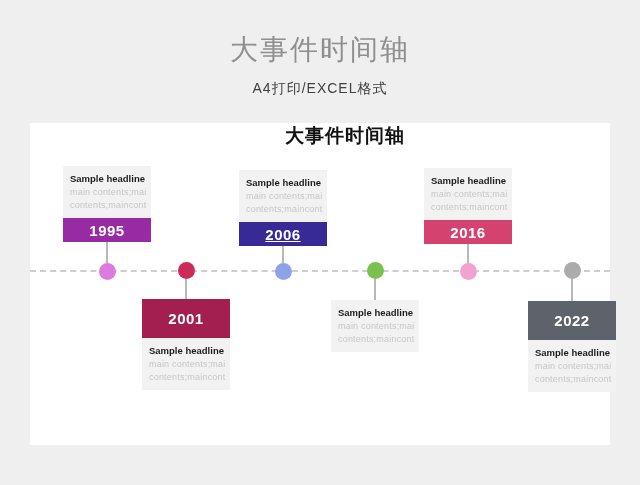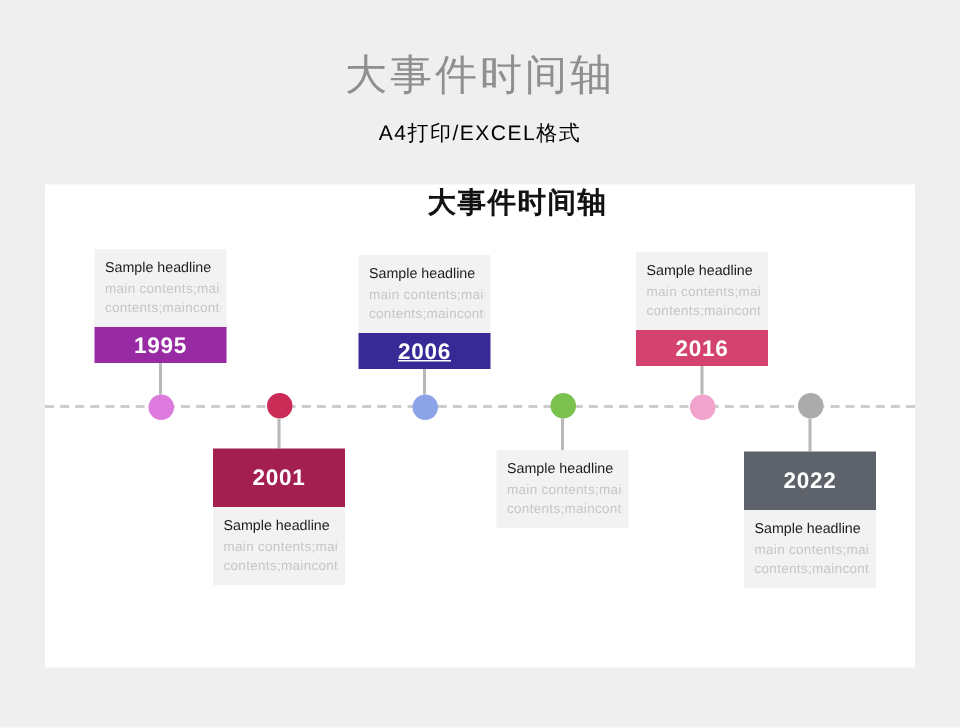--- a/index.html
+++ b/index.html
@@ -1,29 +1,29 @@
 <!DOCTYPE html>
 <html><head>
 <meta charset="utf-8">
 <style>
   html,body{margin:0;padding:0;}
   body{font-family:"Liberation Sans","DejaVu Sans",sans-serif;}
   .page{position:relative;width:640px;height:485px;background:#efefef;overflow:hidden;}
   .header{padding-top:33px;text-align:center;}
   .page-title{font-size:28px;line-height:34px;color:#8f8f8f;letter-spacing:2px;}
-  .page-subtitle{margin-top:13px;font-size:14px;color:#000000;letter-spacing:1px;}
+  .page-subtitle{margin-top:13px;font-size:14px;color:#404040;letter-spacing:1px;}
   .card{position:absolute;left:30px;top:123px;width:580px;height:322px;background:#ffffff;}
   .card-title{position:absolute;top:1px;left:0;width:100%;box-sizing:border-box;padding-left:50px;
     text-align:center;font-size:19px;line-height:23px;font-weight:bold;color:#121212;letter-spacing:1px;}
   .tl-line{position:absolute;left:0;right:0;top:147px;border-top:2px dashed #cdcdcd;}
   .item{position:absolute;width:88px;display:flex;flex-direction:column;align-items:center;z-index:1;}
   .item.top{bottom:165px;}
   .item.bottom{top:139px;}
   .textbox{width:88px;box-sizing:border-box;background:#f2f2f2;padding:6px 4px 6px 7px;overflow:hidden;}
-  .headline{font-size:9.5px;line-height:14px;font-weight:normal;color:#1c1c1c;white-space:nowrap;overflow:hidden;}
+  .headline{font-size:9.5px;line-height:14px;font-weight:bold;color:#1c1c1c;white-space:nowrap;overflow:hidden;}
   .contline{font-size:9px;line-height:13px;color:#c6c6c6;white-space:nowrap;overflow:hidden;letter-spacing:0.2px;}
   .yearbox{width:88px;color:#ffffff;font-weight:bold;font-size:15px;letter-spacing:0.5px;
     display:flex;align-items:center;justify-content:center;}
   .item.top .yearbox{height:24px;}
   .item.bottom .yearbox{height:39px;}
   .stem{width:2px;background:#b8b8b8;}
   .s1 .stem{height:21px}.s3 .stem{height:17px}.s5 .stem{height:19px}
   .s2 .stem{height:20px}.s4 .stem{height:21px}.s6 .stem{height:22px}
   .dot{width:17px;height:17px;border-radius:50%;flex-shrink:0;}
 </style>
@@ -88,21 +88,21 @@
       <div class="textbox">
         <div class="headline">Sample headline</div>
         <div class="contline">main contents;main</div>
         <div class="contline">contents;mainconten</div>
       </div>
       <div class="yearbox" style="background-color: rgb(212, 66, 111);">2016</div>
       <div class="stem"></div>
       <div class="dot" style="background-color: rgb(242, 163, 205);"></div>
     </div>
 
-    <div class="item bottom s6" style="left:466px">
+    <div class="item bottom s6" style="left:498px">
       <div class="dot" style="background-color: rgb(171, 171, 171);"></div>
       <div class="stem"></div>
       <div class="yearbox" style="background-color: rgb(94, 98, 107);">2022</div>
       <div class="textbox">
         <div class="headline">Sample headline</div>
         <div class="contline">main contents;main</div>
         <div class="contline">contents;mainconten</div>
       </div>
     </div>
 

